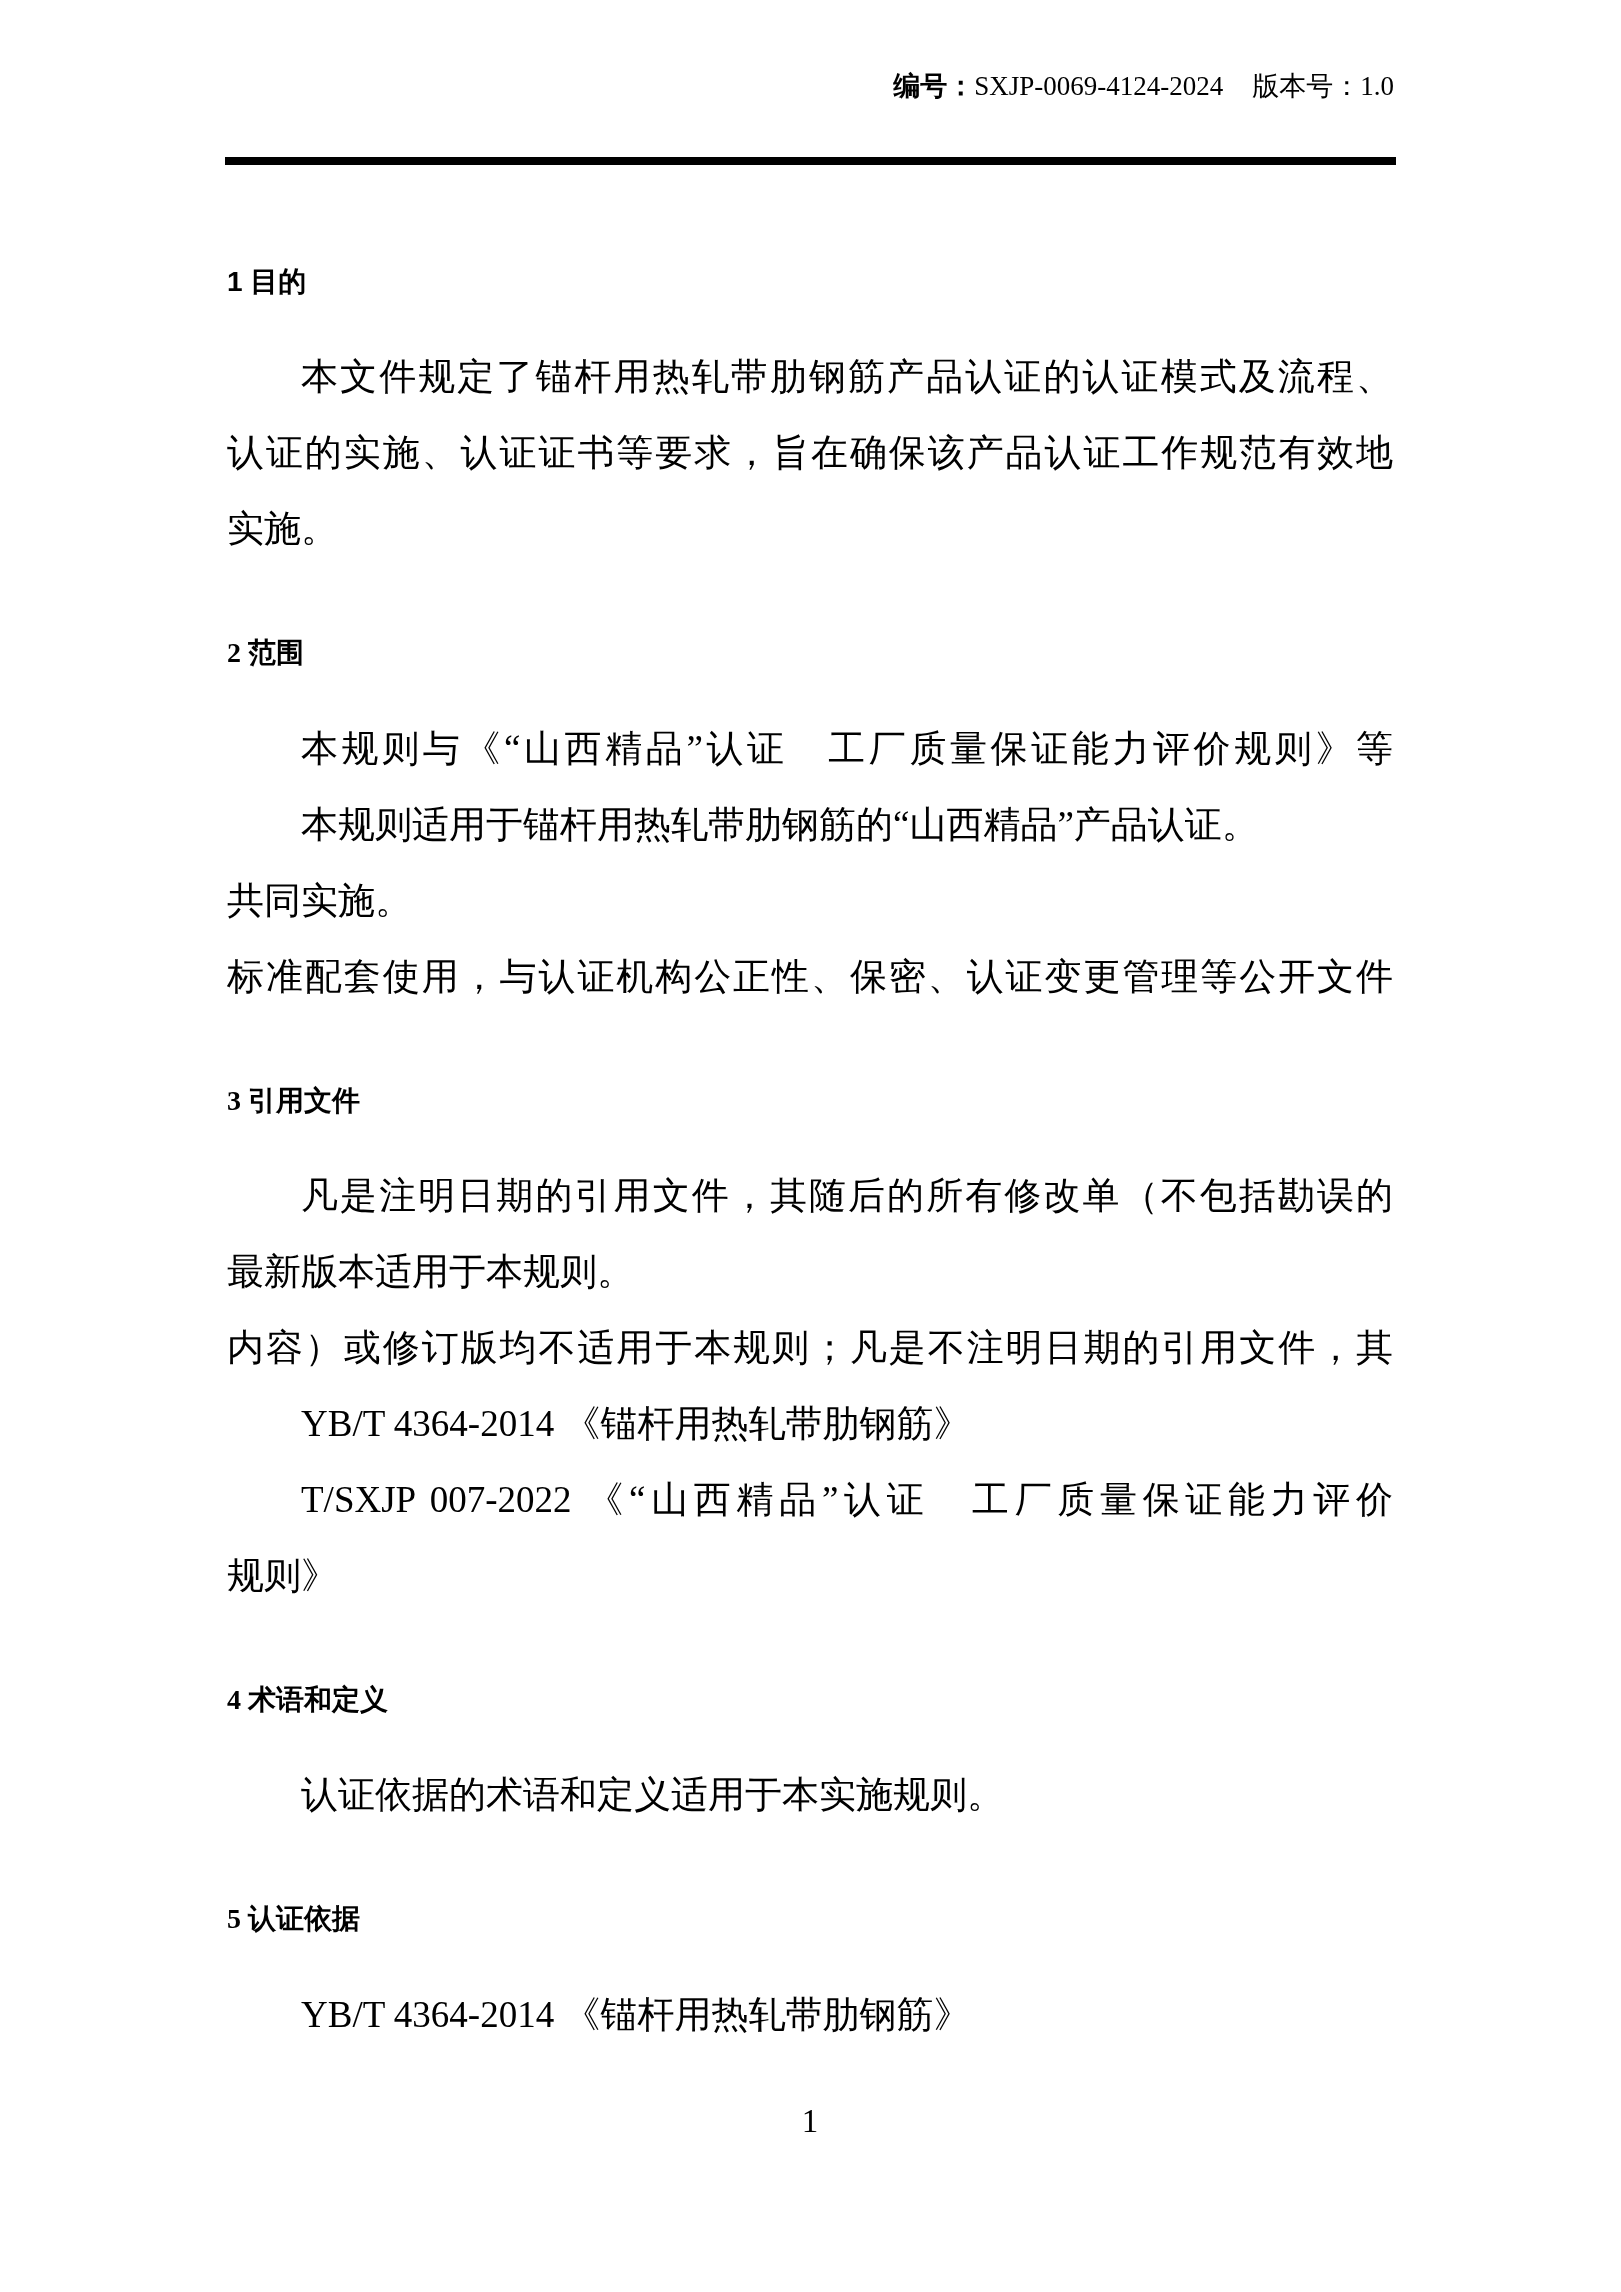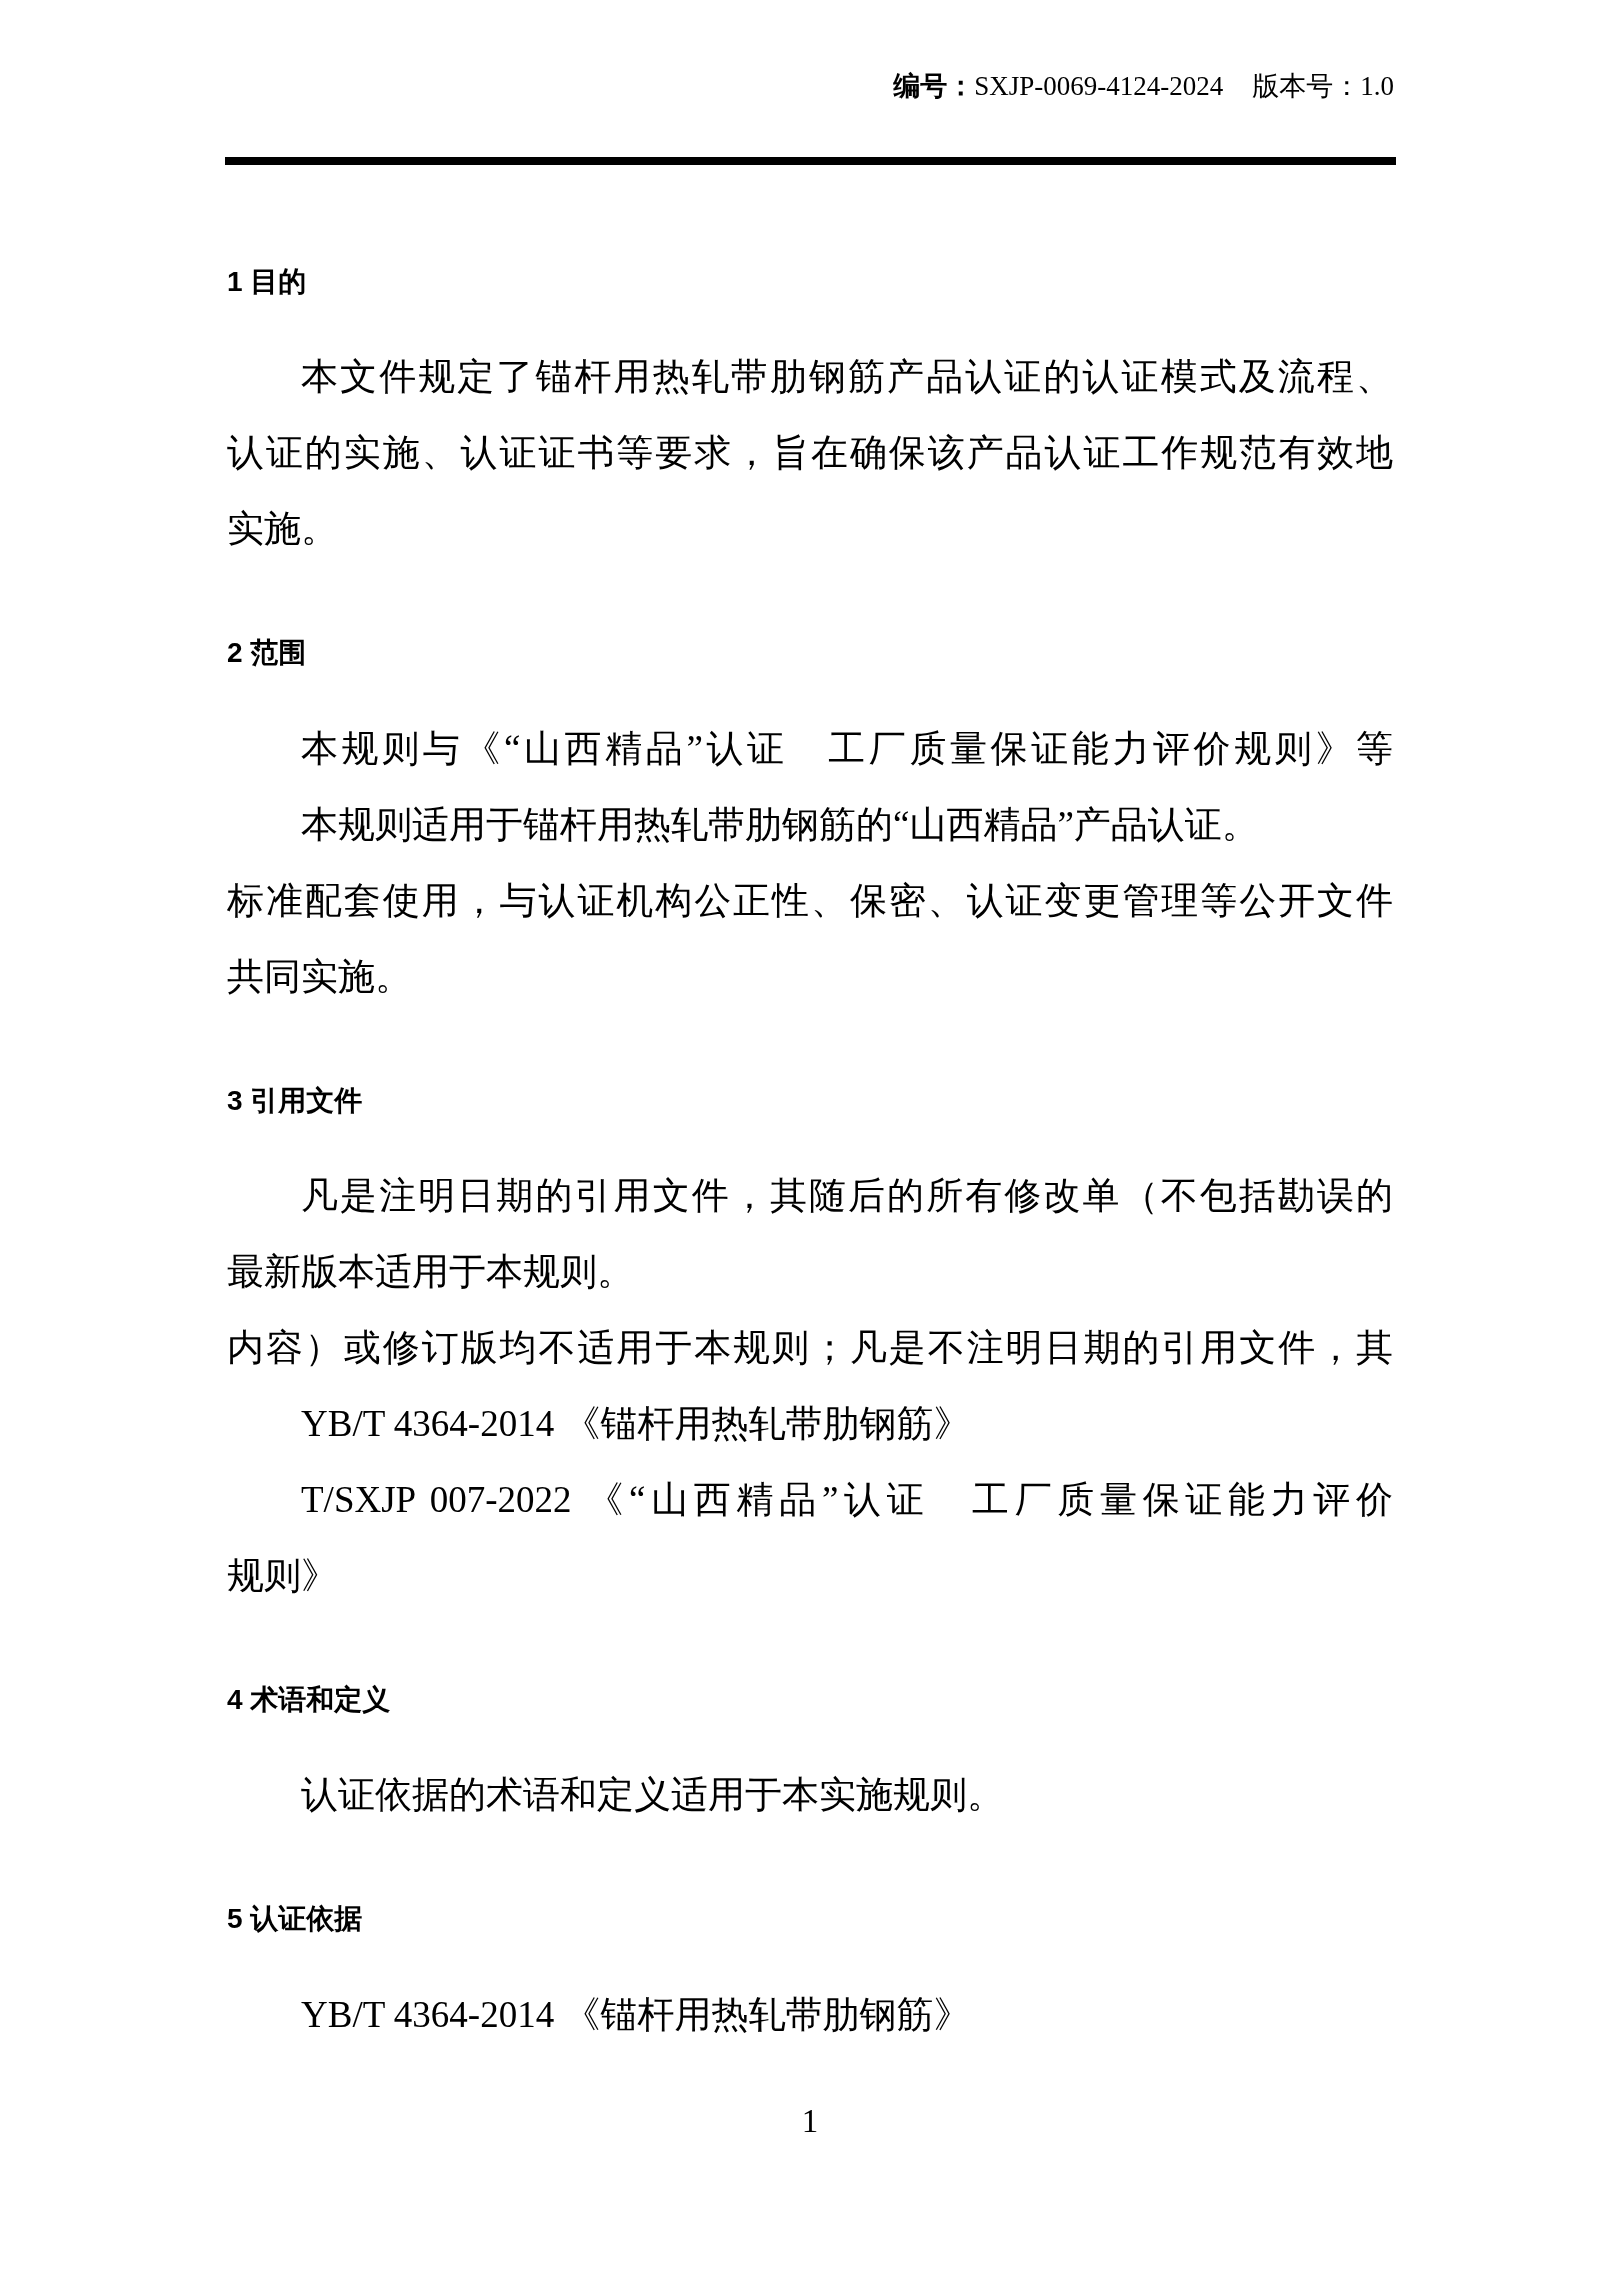--- a/index.html
+++ b/index.html
@@ -37,21 +37,21 @@
   .content { margin: 0 227px; width: 1166px; }
   .sec-h {
     font-family: "Liberation Sans", "DejaVu Sans", sans-serif;
     font-weight: bold;
     font-size: 28px;
     line-height: 61px;
     margin: 51px 0 27.4px 0;
     white-space: pre-wrap;
   }
   section.first .sec-h { margin-top: 86px; }
-  section:not(.first) .sec-h { margin-top: 55px; }
+  section:not(.first) .sec-h { margin-top: 55px; font-family: Liberation Serif, serif; }
   .line {
     font-size: 37px;
     line-height: 76px;
     white-space: pre-wrap;
   }
   .line.indent { text-indent: 2em; font-family: Liberation Serif, serif; }
   .line.fill { text-align: justify; text-align-last: justify; }
   .footer {
     margin-top: 47px;
     text-align: center;
@@ -74,22 +74,22 @@
       <h2 class="sec-h">1 目的</h2>
       <div class="line indent fill">本文件规定了锚杆用热轧带肋钢筋产品认证的认证模式及流程、</div>
       <div class="line fill">认证的实施、认证证书等要求，旨在确保该产品认证工作规范有效地</div>
       <div class="line">实施。</div>
     </section>
 
     <section>
       <h2 class="sec-h">2 范围</h2>
       <div class="line indent fill">本规则与《“山西精品”认证　工厂质量保证能力评价规则》等</div>
       <div class="line indent">本规则适用于锚杆用热轧带肋钢筋的“山西精品”产品认证。</div>
+      <div class="line">共同实施。</div>
       <div class="line fill">标准配套使用，与认证机构公正性、保密、认证变更管理等公开文件</div>
-      <div class="line">共同实施。</div>
     </section>
 
     <section>
       <h2 class="sec-h">3 引用文件</h2>
       <div class="line indent fill">凡是注明日期的引用文件，其随后的所有修改单（不包括勘误的</div>
       <div class="line">最新版本适用于本规则。</div>
       <div class="line fill">内容）或修订版均不适用于本规则；凡是不注明日期的引用文件，其</div>
       <div class="line indent">YB/T 4364-2014 《锚杆用热轧带肋钢筋》</div>
       <div class="line indent fill">T/SXJP 007-2022 《“山西精品”认证　工厂质量保证能力评价</div>
       <div class="line">规则》</div>

